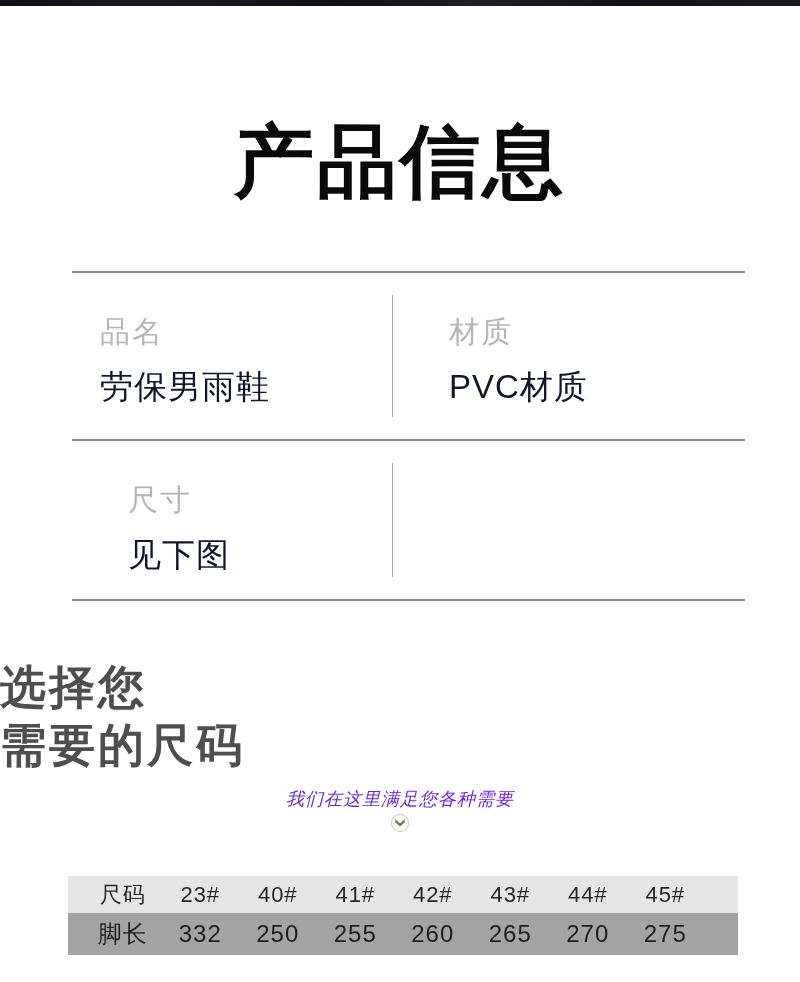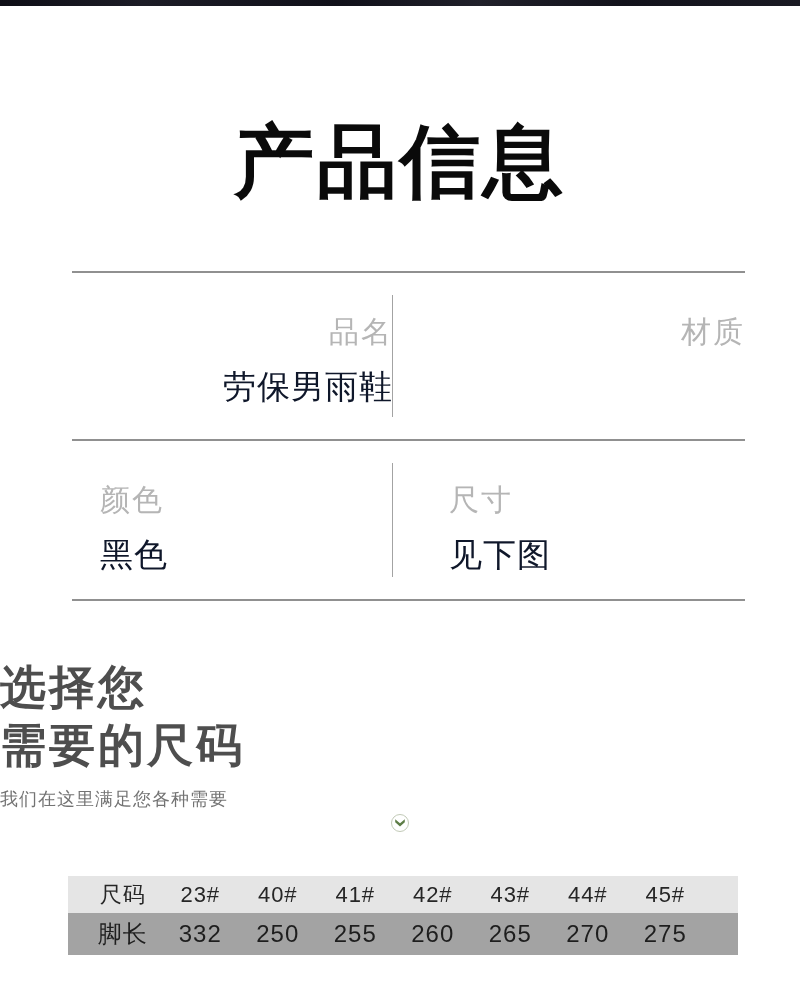--- a/index.html
+++ b/index.html
@@ -25,21 +25,21 @@
     line-height: 92px;
     font-weight: 900;
     color: #0a0a0a;
     letter-spacing: 3px;
   }
 
   
   .info-table { width: 673px; margin: 63px 0 0 72px; }
   .hline { height: 2px; background: #909090; }
   .info-row { display: flex; position: relative; }
-  .info-row.r1 { height: 166px; text-align: right; }
+  .info-row.r1 { height: 166px; }
   .info-row.r2 { height: 158px; }
   .cell { padding-top: 42px; }
   .cell.left  { width: 321px; padding-left: 28px; }
   .cell.right { flex: 1; padding-left: 56px; }
   .vdiv {
     position: absolute; left: 320px; top: 22px; bottom: 22px;
     width: 1px; background: #a3a3a3;
   }
   .spec-label {
     font-size: 30px; line-height: 34px; color: #b5b5b5; letter-spacing: 2px;
@@ -50,23 +50,23 @@
 
   
   .size-heading {
     margin-top: 57px;
     font-size: 46px; line-height: 58px;
     font-weight: 700; color: #4e4e4e;
     letter-spacing: 3px;
   }
   .size-subtitle {
     margin-top: 15px;
-    text-align: left;
+    text-align: center;
     font-size: 18px; line-height: 20px;
-    color: #737373; letter-spacing: 1px;
+    color: #6d28d9; letter-spacing: 1px; font-style: italic;
   }
   .scroll-icon-wrap { margin-top: 5px; text-align: center; height: 20px; }
   .scroll-icon {
     display: inline-block; width: 18px; height: 18px;
     border: 1px solid #c2cab7; border-radius: 50%;
     position: relative;
   }
   .scroll-icon svg { position: absolute; left: 2px; top: 3px; }
 
   
@@ -91,30 +91,27 @@
     <div class="hline"></div>
 
     <div class="info-row r1">
       <div class="cell left">
         <div class="spec-label">品名</div>
         <div class="spec-value">劳保男雨鞋</div>
       </div>
       <div class="vdiv"></div>
       <div class="cell right">
         <div class="spec-label">材质</div>
+        <div class="spec-value">PVC材质</div>
       </div>
     </div>
 
     <div class="hline"></div>
 
     <div class="info-row r2">
-      <div class="cell left">
-        <div class="spec-label">颜色</div>
-        <div class="spec-value">黑色</div>
-      </div>
       <div class="vdiv"></div>
       <div class="cell right">
         <div class="spec-label">尺寸</div>
         <div class="spec-value">见下图</div>
       </div>
     </div>
 
     <div class="hline"></div>
   </section>
 

